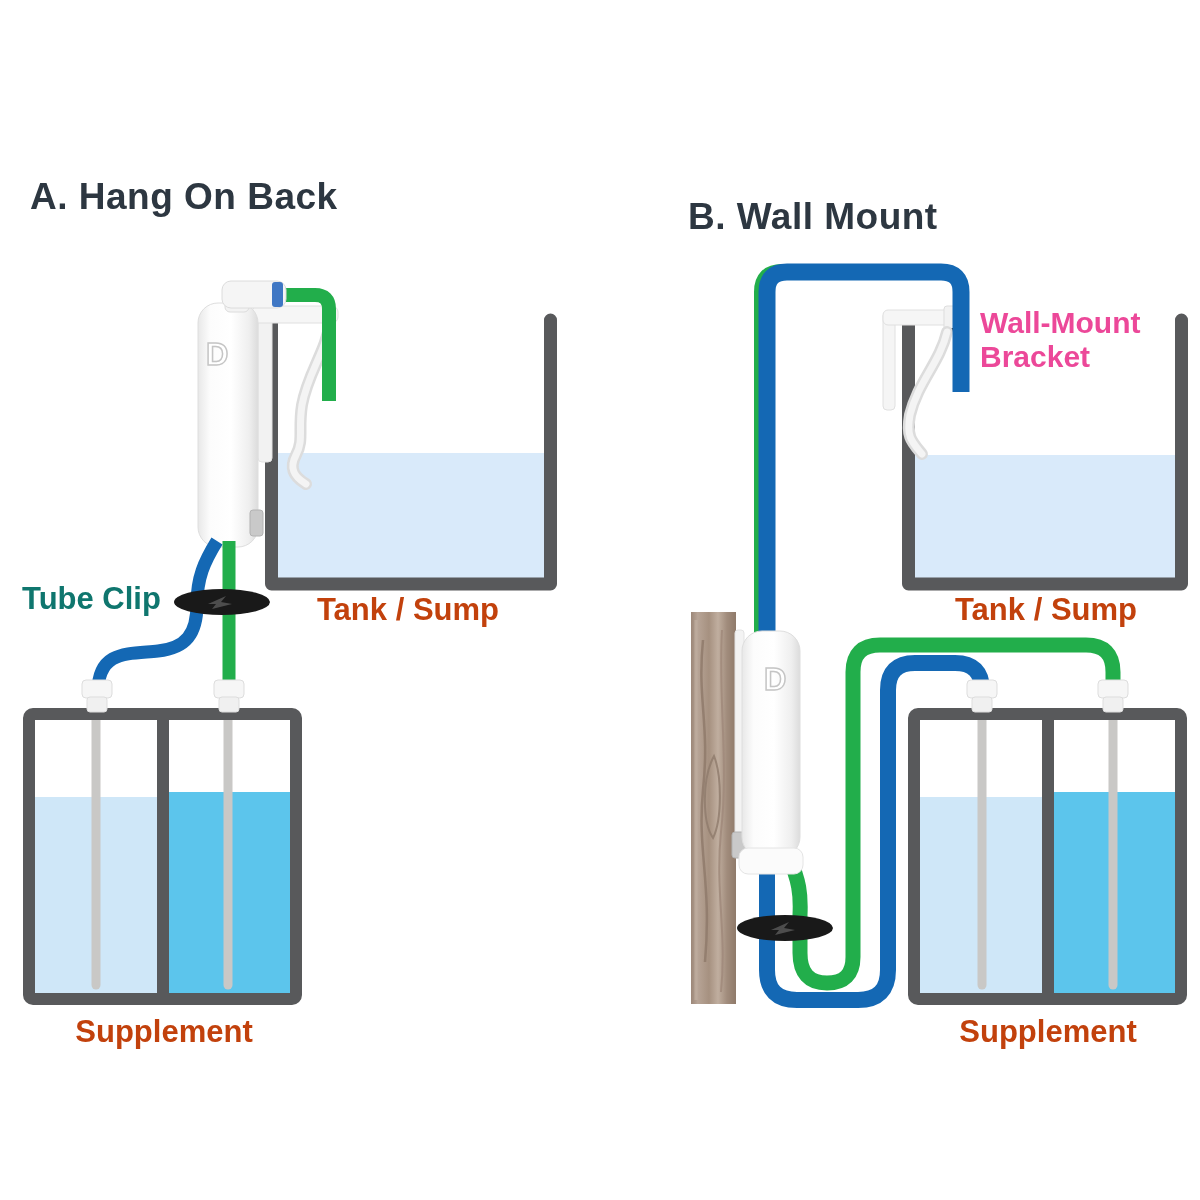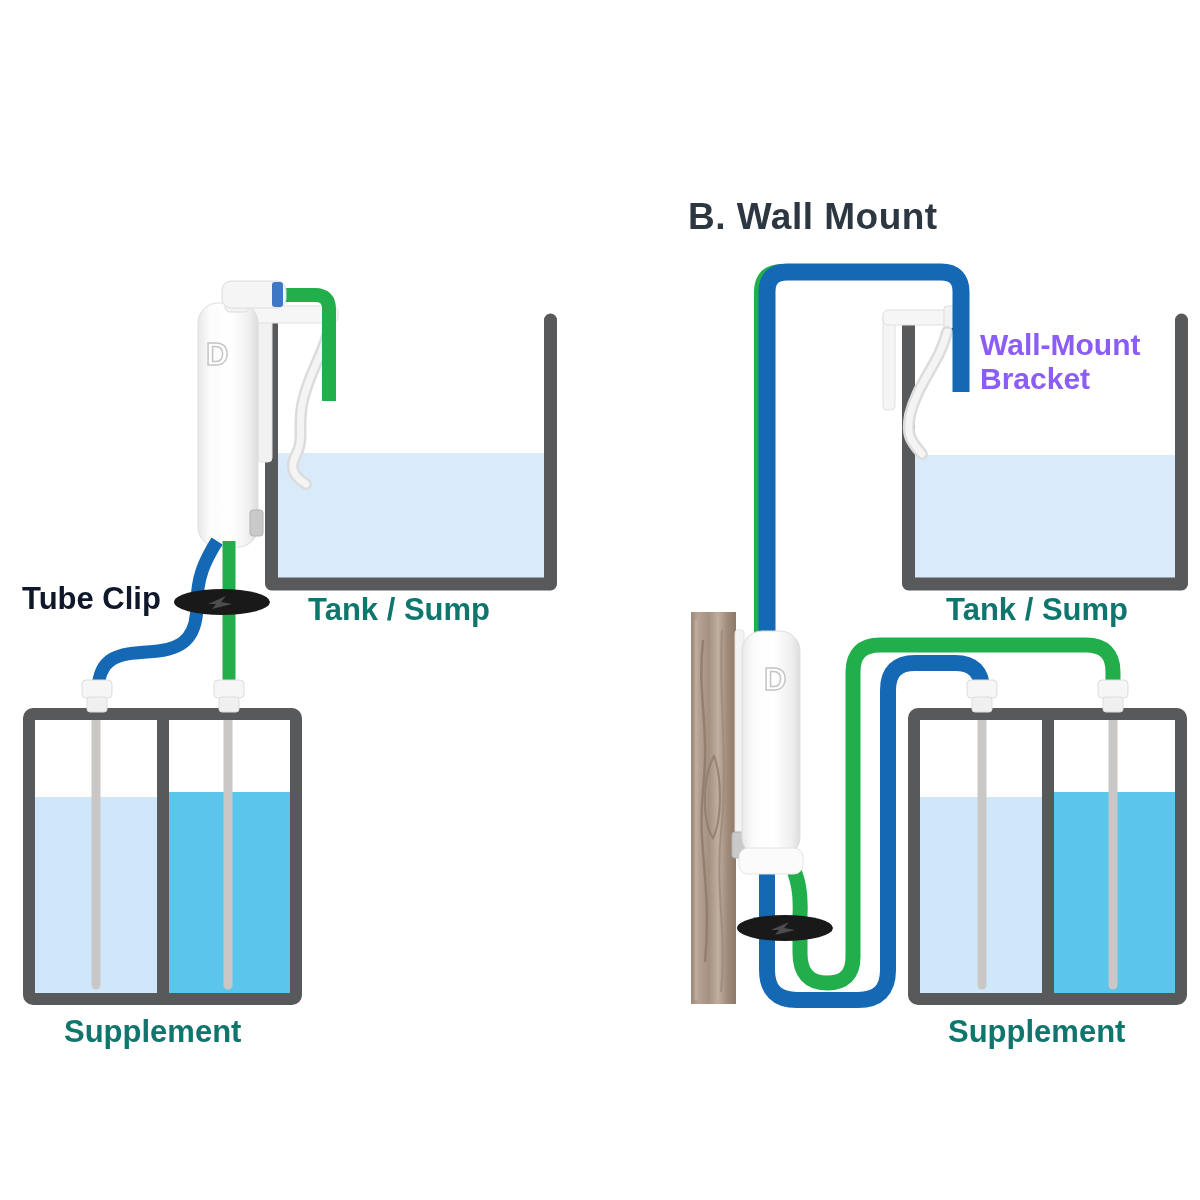--- a/index.html
+++ b/index.html
@@ -3,23 +3,23 @@
 <meta charset="utf-8">
 <style>
   html,body{margin:0;padding:0;background:#ffffff;}
   #stage{
     position:relative;width:1200px;height:1200px;background:#ffffff;overflow:hidden;
     font-family:"Liberation Sans", sans-serif;
   }
   #stage svg{position:absolute;left:0;top:0;}
   .lbl{position:absolute;white-space:nowrap;}
   .title{font-size:37px;font-weight:600;color:#2d3741;letter-spacing:0.5px;}
-  .navy{font-size:31px;font-weight:600;color:#0f172a;}
-  .navy-wrap{font-size:30px;font-weight:600;color:#8b5cf6;line-height:1.13;white-space:normal;margin-top:22px;}
-  .black{font-size:31px;font-weight:600;color:#0f766e;}
+  .navy{font-size:31px;font-weight:600;color:#0f766e;}
+  .navy-wrap{font-size:30px;font-weight:600;color:#ec4899;line-height:1.13;white-space:normal;}
+  .black{font-size:31px;font-weight:600;color:#c2410c;text-align:center;}
 </style>
 </head>
 <body>
 
 <div id="stage">
 
 <svg width="1200" height="1200" viewBox="0 0 1200 1200">
   <defs>
     <linearGradient id="pumpGrad" x1="0" y1="0" x2="1" y2="0">
       <stop offset="0" stop-color="#e8e8e8"></stop>
@@ -132,20 +132,21 @@
       <rect x="967" y="680" width="30" height="18" rx="4" fill="#f6f6f6" stroke="#dddddd"></rect>
       <rect x="972" y="697" width="20" height="15" rx="3" fill="#f0f0f0" stroke="#dddddd"></rect>
     </g>
     <g>
       <rect x="1098" y="680" width="30" height="18" rx="4" fill="#f6f6f6" stroke="#dddddd"></rect>
       <rect x="1103" y="697" width="20" height="15" rx="3" fill="#f0f0f0" stroke="#dddddd"></rect>
     </g>
   </g>
 </svg>
 
+  <div class="lbl title" style="left:30px;top:176px;">A. Hang On Back</div>
 
   <div class="lbl title" style="left:688px;top:176px;margin-top:20px;">B. Wall Mount</div>
 
   <div class="lbl navy" style="left:22px;top:581px;">Tube Clip</div>
 
   <div class="lbl black" style="left:308px;top:592px;width:200px;">Tank / Sump</div>
 
   <div class="lbl black" style="left:64px;top:1014px;width:200px;">Supplement</div>
 
   <div class="lbl navy-wrap" style="left:980px;top:306px;width:195px;">Wall-Mount Bracket</div>

